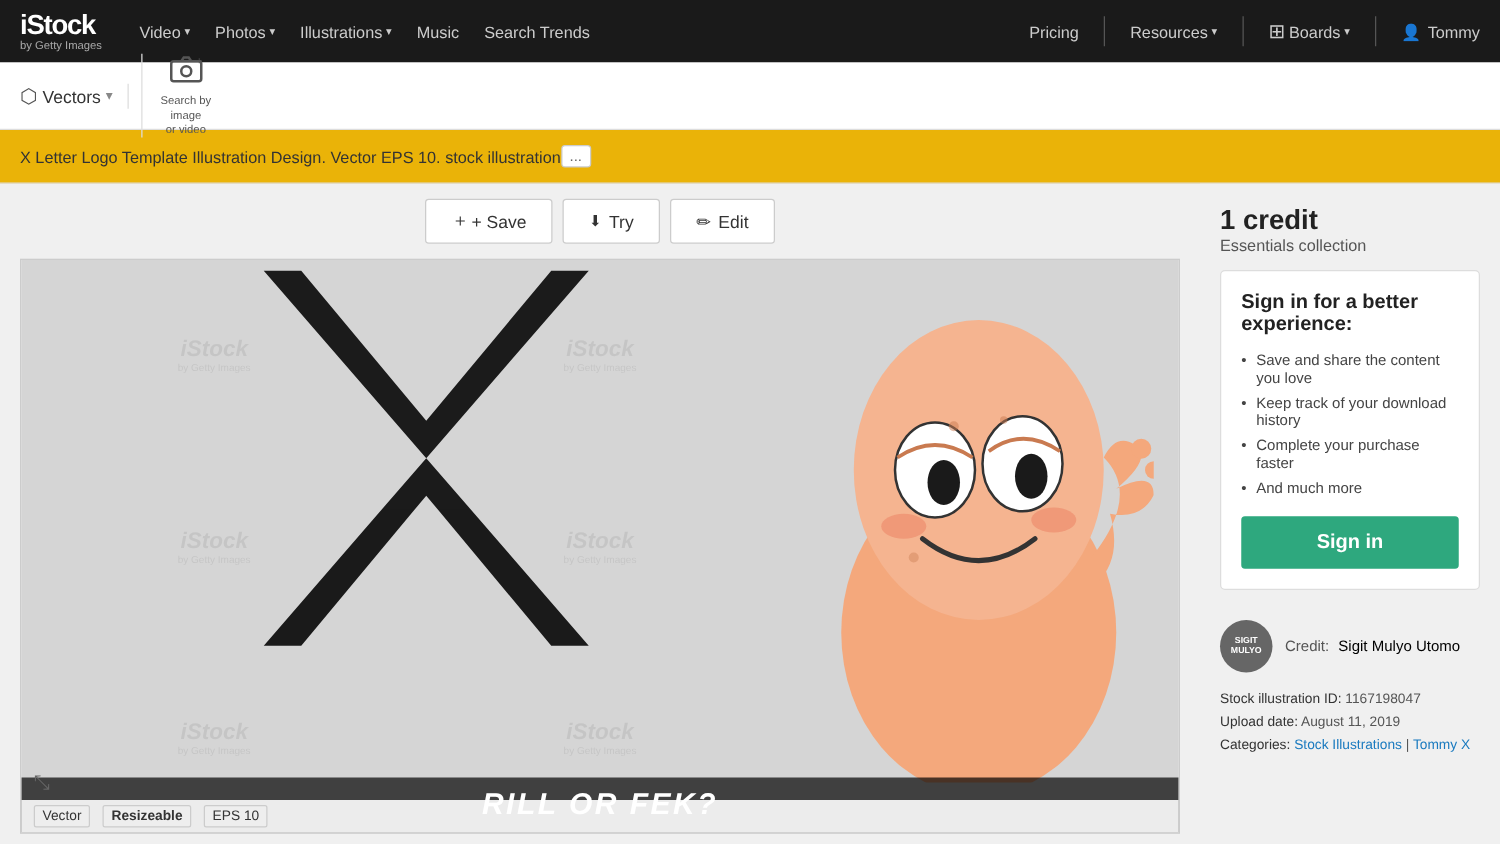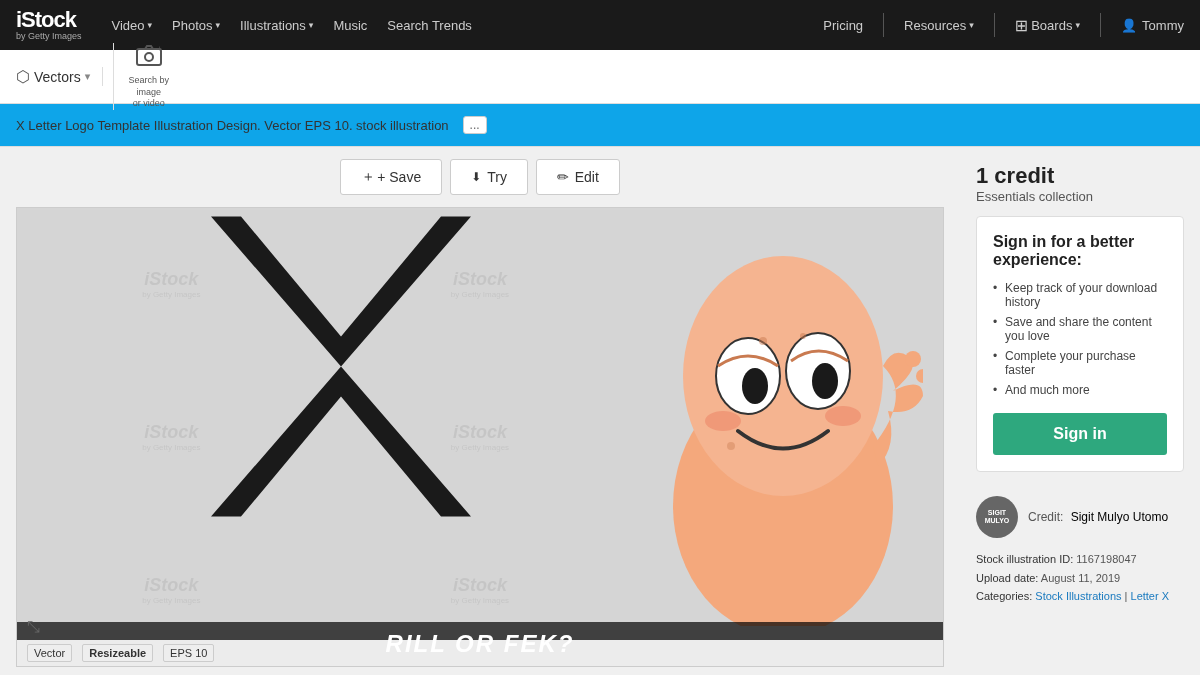--- a/index.html
+++ b/index.html
@@ -76,25 +76,25 @@
       cursor: pointer;
       width: 60px;
       text-align: center;
       border-left: 1px solid #ddd;
       padding-left: 10px;
     }
     .search-by-image-icon { font-size: 22px; margin-bottom: 2px; }
 
     
     .page-title-bar {
-      background: #0ea5e9;
+      background: #eab308;
       padding: 12px 16px;
       display: flex;
       align-items: center;
-      gap: 14px;
+      gap: 0;
       font-size: 13px;
       color: #333;
       border-bottom: 1px solid #ddd;
     }
     .page-title-text { font-size: 13px; }
     .page-title-dots { color: #666; cursor: pointer; border: 1px solid #ccc; background: #fff; padding: 1px 6px; border-radius: 3px; font-size: 12px; }
 
     
     .main-content {
       display: flex;
@@ -467,22 +467,22 @@
 
   <div class="sidebar">
     <div class="credit-section">
       <div class="credit-amount">1 credit</div>
       <div class="credit-collection">Essentials collection</div>
     </div>
 
     <div class="sign-in-section">
       <div class="sign-in-title">Sign in for a better experience:</div>
       <ul class="benefit-list">
+        <li class="benefit-item">Save and share the content you love</li>
         <li class="benefit-item">Keep track of your download history</li>
-        <li class="benefit-item">Save and share the content you love</li>
         <li class="benefit-item">Complete your purchase faster</li>
         <li class="benefit-item">And much more</li>
       </ul>
       <button class="sign-in-btn">Sign in</button>
     </div>
 
     <div class="credit-info-section">
       <div class="credit-info-row">
         <div class="avatar">
           <div class="avatar-inner">
@@ -503,18 +503,18 @@
           <span>1167198047</span>
         </div>
         <div>
           <span class="stock-info-label">Upload date:</span>
           <span>August 11, 2019</span>
         </div>
         <div>
           <span class="stock-info-label">Categories:</span>
           <a class="stock-link">Stock Illustrations</a>
           <span> | </span>
-          <a class="stock-link">Letter X</a>
+          <a class="stock-link">Tommy X</a>
         </div>
       </div>
     </div>
   </div>
 </div>
 
 </body></html>

